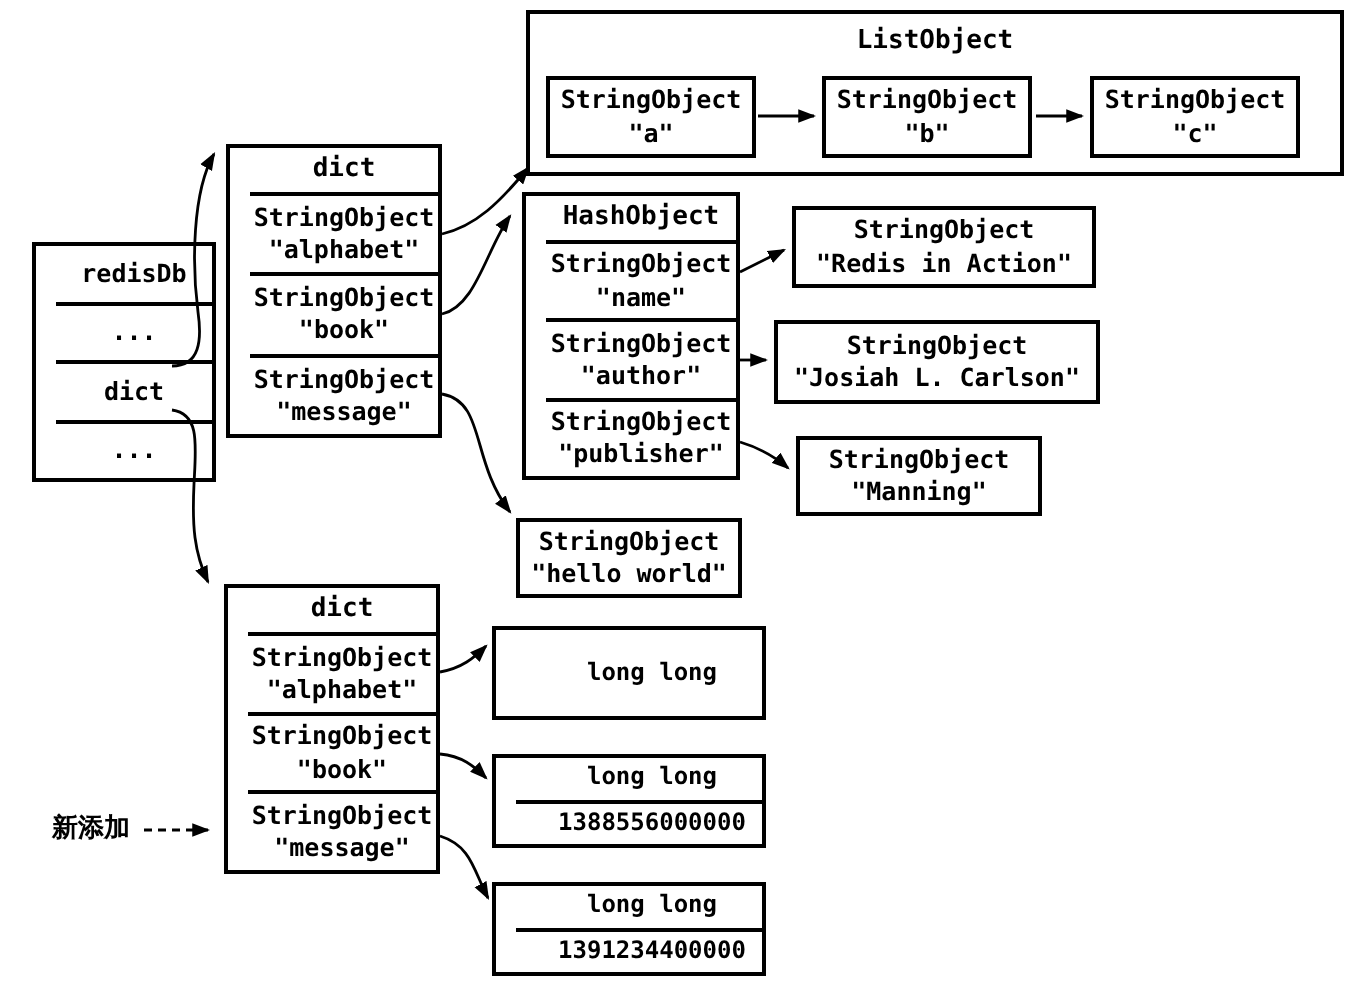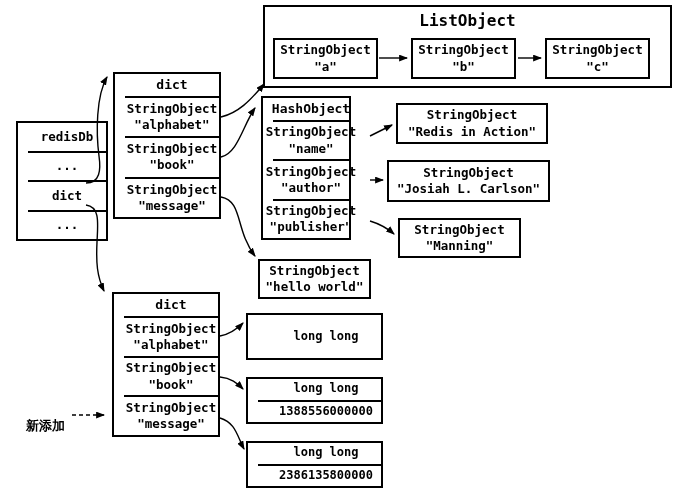--- a/index.html
+++ b/index.html
@@ -19,21 +19,21 @@
   .cell + .cell{border-top:2px solid #000;}
   .title-cell{flex:0 0 22px;font-size:13px;}
   .small{font-size:12px;padding-left:13px;}
   .inner-box{
     position:absolute;border:2px solid #000;background:#fff;box-sizing:border-box;
     display:flex;flex-direction:column;align-items:center;justify-content:center;
     line-height:1.3;font-size:12.5px;
   }
   .annotation{
     position:absolute;font-size:13px;
-    font-family:"DejaVu Sans","Liberation Sans",sans-serif;font-weight:bold;margin-top:12px;
+    font-family:"DejaVu Sans","Liberation Sans",sans-serif;font-weight:bold;
   }
   svg.wires{position:absolute;left:0;top:0;pointer-events:none;z-index:5;}
   .wire{fill:none;stroke:#000;stroke-width:1.4;}
   .wire.dashed{stroke-dasharray:4 3;}
 </style>
 </head>
 <body>
 
 <div class="canvas">
 
@@ -54,36 +54,36 @@
       <span>StringObject</span>
       <span>"book"</span>
     </div>
     <div class="cell">
       <span>StringObject</span>
       <span>"message"</span>
     </div>
   </div>
 
   <div class="box" style="left:263px;top:5px;width:409px;height:83px;">
-    <div style="height:26px;display:flex;align-items:center;justify-content:center;font-size:16px;">ListObject</div>
+    <div style="height:26px;display:flex;align-items:center;justify-content:center;font-size:13px;">ListObject</div>
   </div>
   <div class="inner-box" style="left:273px;top:38px;width:105px;height:41px;">
     <span>StringObject</span>
     <span>"a"</span>
   </div>
   <div class="inner-box" style="left:411px;top:38px;width:105px;height:41px;">
     <span>StringObject</span>
     <span>"b"</span>
   </div>
   <div class="inner-box" style="left:545px;top:38px;width:105px;height:41px;">
     <span>StringObject</span>
     <span>"c"</span>
   </div>
 
-  <div class="box" style="left:261px;top:96px;width:90px;height:144px;">
+  <div class="box" style="left:261px;top:96px;width:109px;height:144px;">
     <div class="cell title-cell">HashObject</div>
     <div class="cell">
       <span>StringObject</span>
       <span>"name"</span>
     </div>
     <div class="cell">
       <span>StringObject</span>
       <span>"author"</span>
     </div>
     <div class="cell">
@@ -128,21 +128,21 @@
 
   <div class="box" style="left:246px;top:313px;width:137px;height:47px;">
     <div class="cell small">long long</div>
   </div>
   <div class="box" style="left:246px;top:377px;width:137px;height:47px;">
     <div class="cell small">long long</div>
     <div class="cell small">1388556000000</div>
   </div>
   <div class="box" style="left:246px;top:441px;width:137px;height:47px;">
     <div class="cell small">long long</div>
-    <div class="cell small">2386135800000</div>
+    <div class="cell small">1391234400000</div>
   </div>
 
   <div class="annotation" style="left:26px;top:405px;">新添加</div>
 
   <svg class="wires" width="677" height="494" viewBox="0 0 677 494">
     <defs>
       <marker id="ah" viewBox="0 0 8 6" refX="7" refY="3" markerWidth="9" markerHeight="7" orient="auto" markerUnits="userSpaceOnUse">
         <path d="M0,0 L8,3 L0,6 z" fill="#000"></path>
       </marker>
     </defs>

